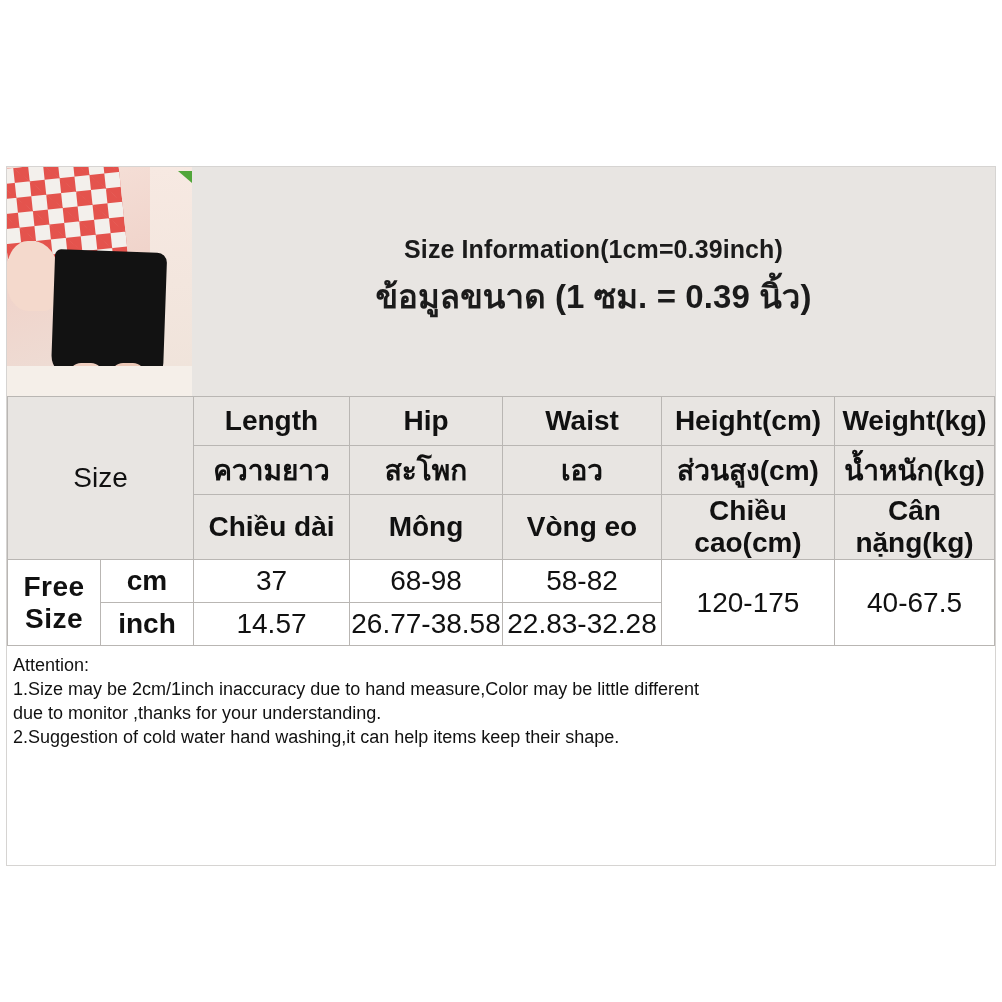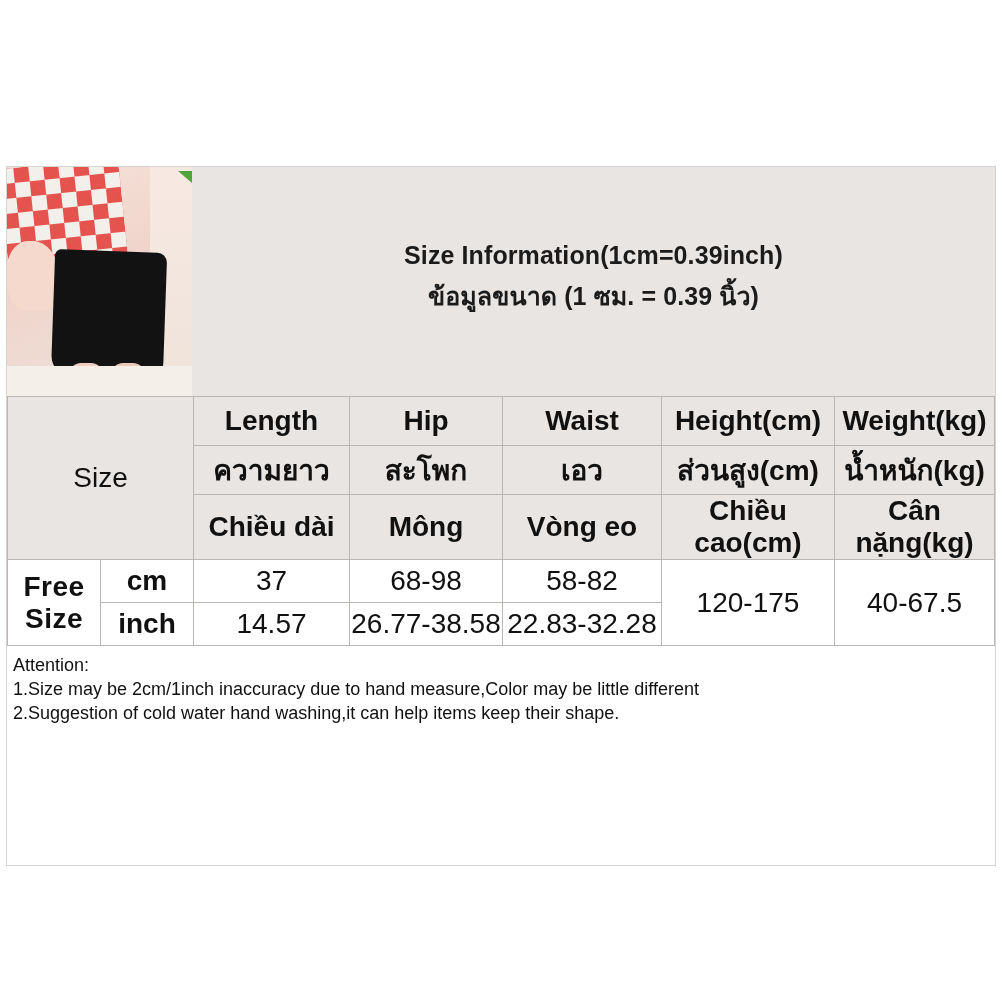--- a/index.html
+++ b/index.html
@@ -119,21 +119,21 @@
     gap: 6px;
     padding-bottom: 6px;
   }
   .title-line {
     font-weight: bold;
     font-size: 25px;
     color: #1b1b1b;
     letter-spacing: 0.1px;
     white-space: nowrap;
   }
-  .title-line.thai { font-size: 25px; }
+  .title-line.thai { font-size: 33px; }
 
   
   table.sizes {
     border-collapse: collapse;
     width: 988px;
     table-layout: fixed;
   }
   table.sizes td, table.sizes th {
     border: 1px solid #b9b6b3;
     padding: 0;
@@ -248,17 +248,18 @@
         <td class="val-cell">14.57</td>
         <td class="val-cell">26.77-38.58</td>
         <td class="val-cell">22.83-32.28</td>
       </tr>
     </tbody>
       </table>
 
     <div class="attention">
       <p>Attention:</p>
       <p>1.Size may be 2cm/1inch inaccuracy due to hand measure,Color may be little different</p>
+      <p>due to monitor ,thanks for your understanding.</p>
       <p>2.Suggestion of cold water hand washing,it can help items keep their shape.</p>
     </div>
 
   </div>
 </div>
 
 </body></html>

